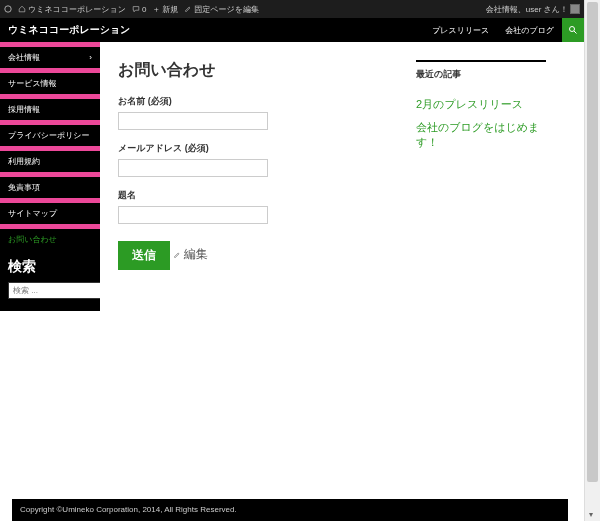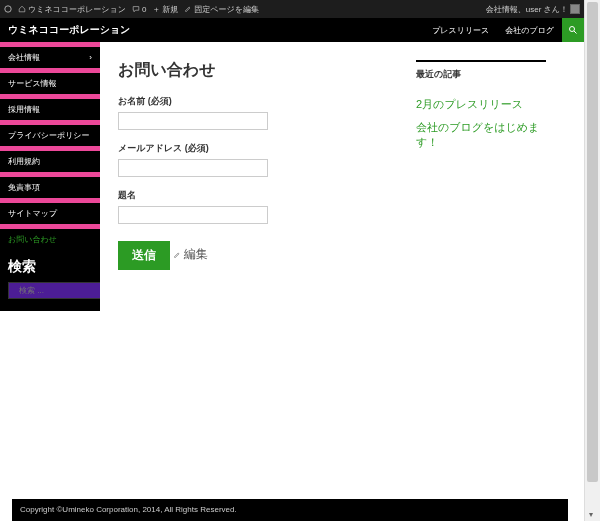--- a/index.html
+++ b/index.html
@@ -22,21 +22,21 @@
   .searchbtn { background:#2c9b24; width:22px; height:24px; display:flex; align-items:center; justify-content:center; }
 
   
   .layout { display:flex; }
   .sidebar { width:100px; background:#000; color:#fff; font-size:8px; padding-bottom:10px; }
   .sidebar .menu { list-style:none; }
   .sidebar .menu li { padding:5px 8px; border-top:5px solid #ec4899; color:#fff; display:flex; justify-content:space-between; align-items:center; }
   .sidebar .menu li.active { color:#2c9b24; }
   .sidebar .menu li.has-sub::after { content:"›"; color:#fff; font-size:8px; }
   .sidebar .widget-title { padding:8px 8px 4px; font-size:14px; font-weight:bold; }
-  .sidebar .searchbox { margin:2px 8px; background:#4c1d95; border:1px solid #333; color:#888; padding:3px 10px; font-size:8px; width:96px; }
+  .sidebar .searchbox { margin:2px 8px; background:#ffffff; border:1px solid #333; color:#888; padding:3px 4px; font-size:8px; width:96px; }
 
   .content { flex:1; background:#fff; padding:18px 18px 8px 18px; display:flex; gap:18px; }
   .main { flex:1; max-width:280px; }
   .aside { width:130px; }
 
   h1.page-title { font-size:16px; font-weight:600; margin-bottom:14px; }
   .field { margin-bottom:12px; }
   .field label { display:block; font-size:9px; margin-bottom:4px;font-weight:bold; }
   .field input[type=text], .field input[type=email] { width:150px; height:18px; border:1px solid #ccc; font-size:9px; padding:2px 4px; }
   .field textarea { width:235px; height:100px; border:1px solid #ccc; font-size:9px; padding:2px 4px; resize:none; }

